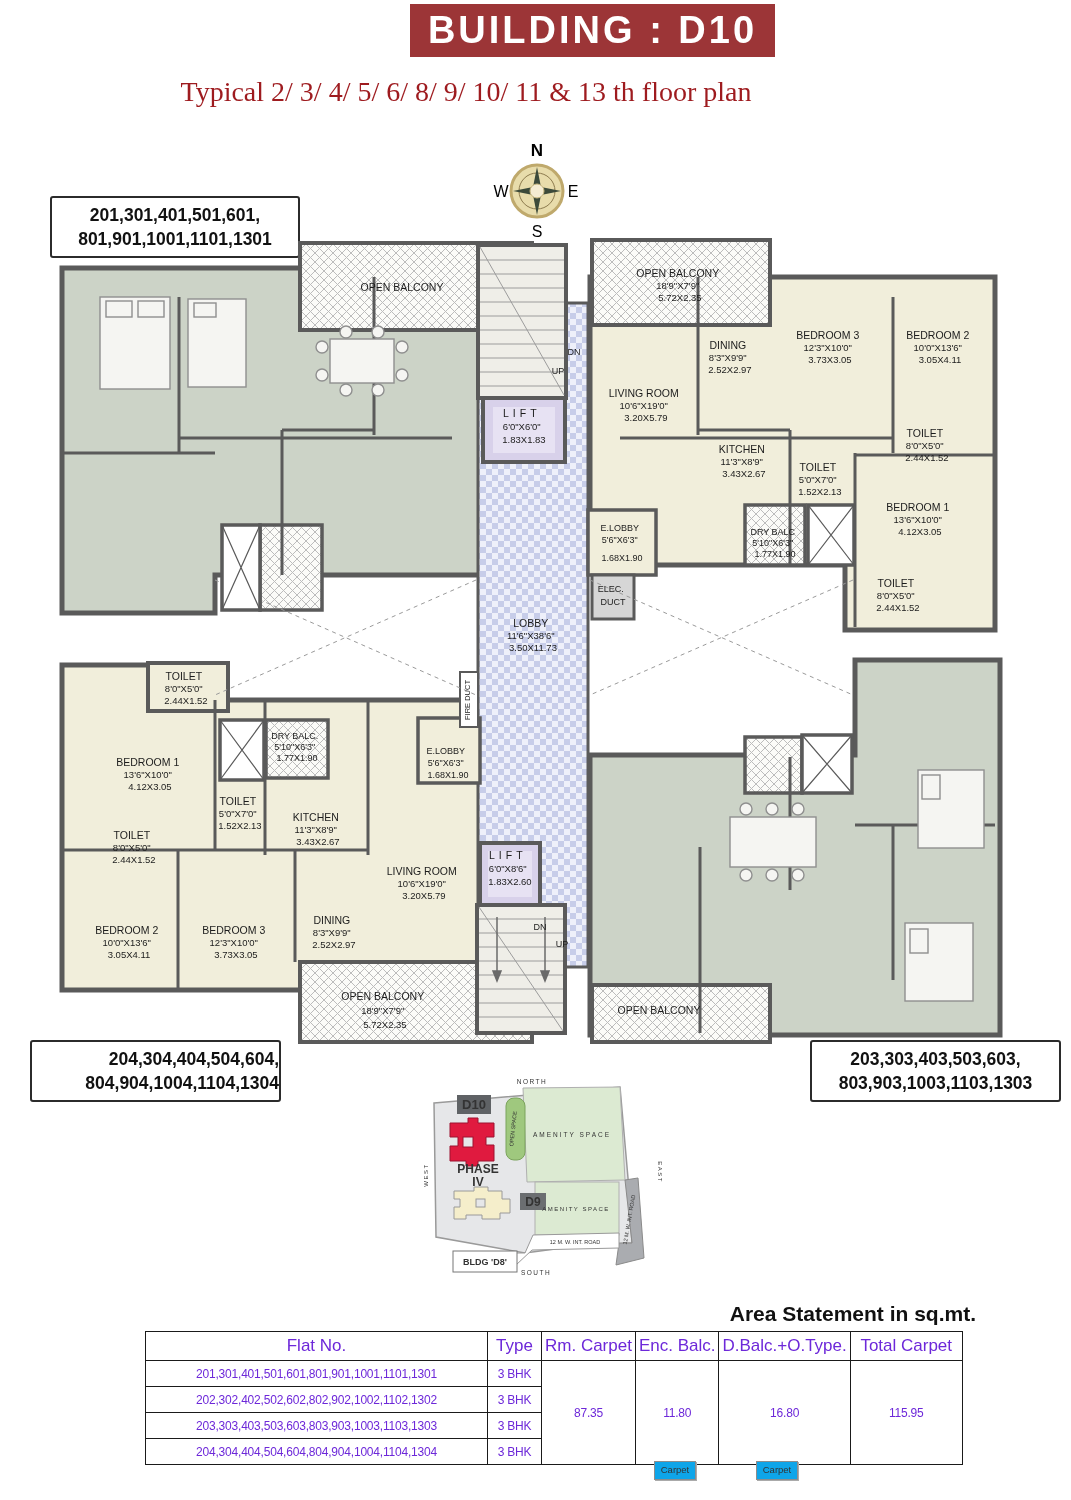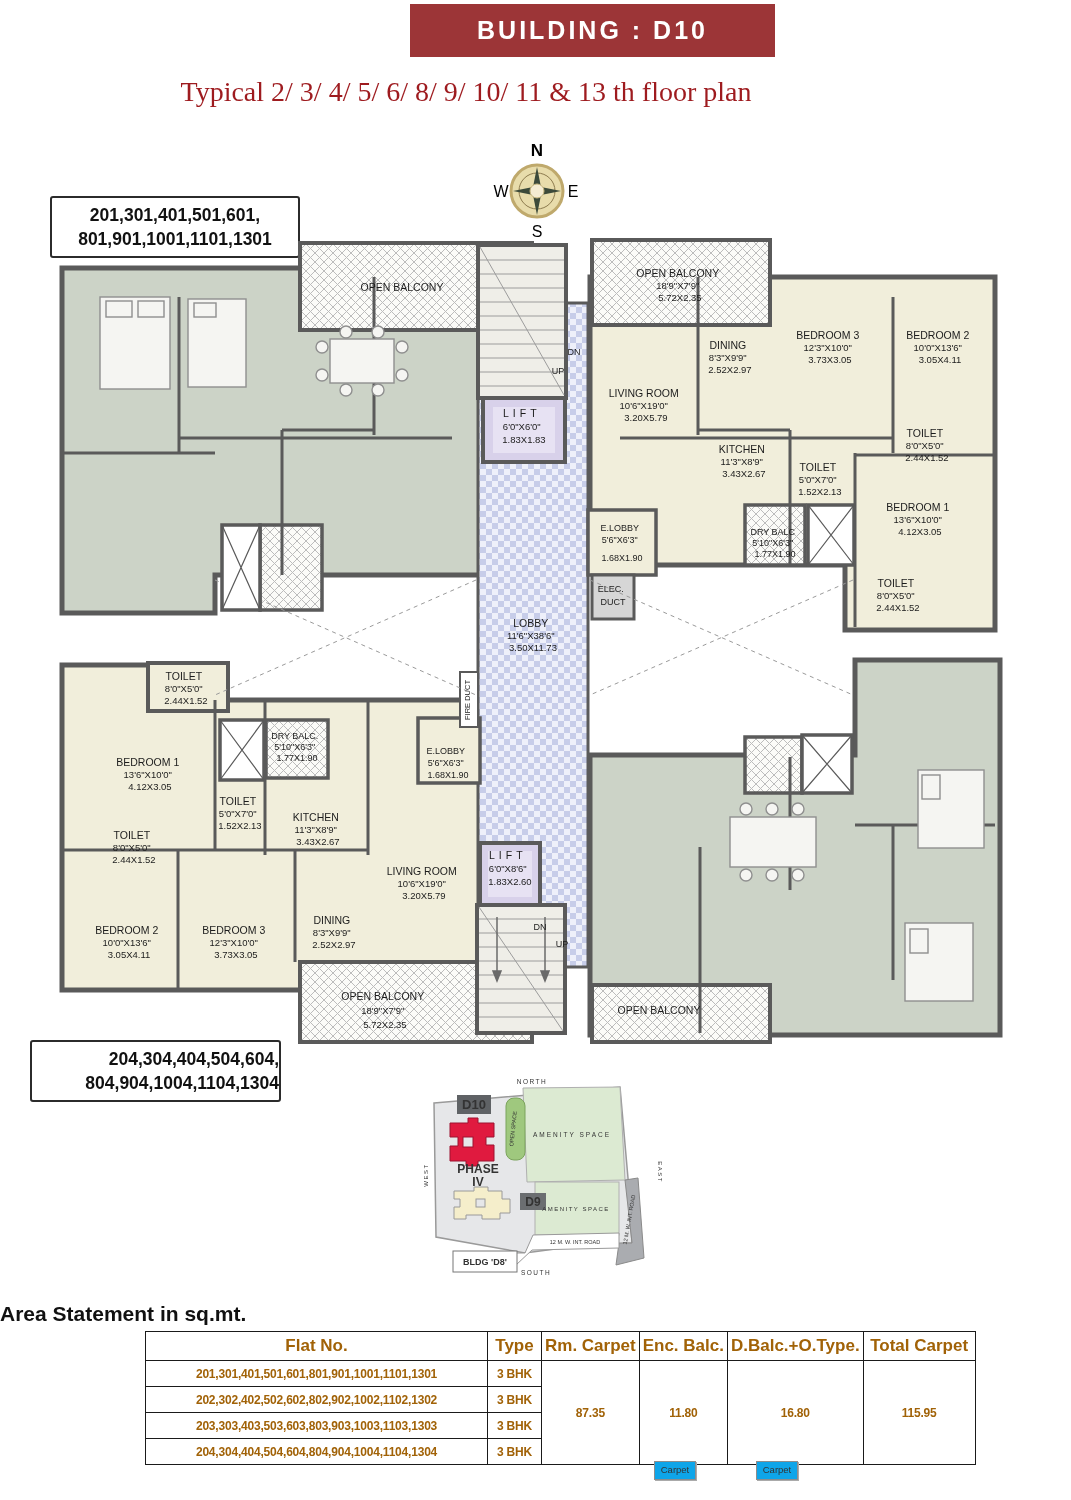--- a/index.html
+++ b/index.html
@@ -2,46 +2,46 @@
 <html><head>
 <meta charset="utf-8">
 <style>
   html,body{margin:0;padding:0;background:#fff;}
   #page{position:relative;width:1071px;height:1500px;background:#fff;overflow:hidden;
         font-family:"Liberation Sans",sans-serif;}
   .abs{position:absolute;}
   
   #title-bar{left:410px;top:4px;width:365px;height:53px;background:#9c3537;
              display:flex;align-items:center;justify-content:center;}
-  #title-bar span{color:#fff;font-size:25px;font-weight:bold;letter-spacing:3px;}
+  #title-bar span{color:#fff;font-size:38px;font-weight:bold;letter-spacing:3px;}
   #subtitle{left:0;top:76px;width:908px;text-align:center;color:#9e1b1f;
             font-family:"Liberation Serif",serif;font-size:28px;margin-left:12px;}
   
   .unit-label{background:#fff;border:2px solid #2b2b2b;border-radius:3px;
               font-size:17.5px;font-weight:bold;color:#111;text-align:center;
               display:flex;flex-direction:column;justify-content:center;line-height:1.4;}
   #ul-tl{left:50px;top:196px;width:246px;height:58px;}
   #ul-tr{left:806px;top:196px;width:246px;height:58px;}
   #ul-bl{left:30px;top:1040px;width:247px;height:58px;align-items:flex-end;}
   #ul-br{left:810px;top:1040px;width:247px;height:58px;}
   
   #plan-svg{left:0;top:235px;}
   #plan-svg text{font-family:"Liberation Sans",sans-serif;fill:#1c1c1c;}
   .rname{font-size:10.5px;}
   .rdim{font-size:9.5px;}
   .small{font-size:9px;}
   
   #site-svg{left:420px;top:1075px;}
   #site-svg text{font-family:"Liberation Sans",sans-serif;fill:#333;}
   
-  #area-title{left:0;top:1302px;width:976px;text-align:left;font-size:21px;
+  #area-title{left:0;top:1302px;width:976px;text-align:right;font-size:21px;
               font-weight:bold;color:#111;}
   #area-table{left:145px;top:1331px;border-collapse:collapse;table-layout:fixed;}
-  #area-table td,#area-table th{border:1.6px solid #1a1a1a;font-weight:bold;
-      color:#a16207;padding:0 3px;white-space:nowrap;overflow:hidden;}
+  #area-table td,#area-table th{border:1.6px solid #1a1a1a;font-weight:normal;
+      color:#6d28d9;padding:0 3px;white-space:nowrap;overflow:hidden;}
   #area-table th{font-size:17px;height:28px;}
   #area-table td{font-size:12px;height:25px;text-align:center;letter-spacing:-0.2px;}
   .chip{background:#0ea5e9;border:1px solid #8d8d8d;box-shadow:1px 1px 0 #aaa;
         font-size:9.5px;color:#333;text-align:center;line-height:16px;
         width:40px;height:17px;}
   #chip1{left:654px;top:1461px;}
   #chip2{left:756px;top:1461px;}
   
   #compass{left:493px;top:140px;}
 </style>
@@ -69,20 +69,24 @@
     <text x="80" y="57" text-anchor="middle" font-size="16">E</text>
   </svg>
 
   <div class="abs unit-label" id="ul-tl">
     <span>201,301,401,501,601,</span>
     <span>801,901,1001,1101,1301</span>
   </div>
   <div class="abs unit-label" id="ul-bl">
     <span>204,304,404,504,604,</span>
     <span>804,904,1004,1104,1304</span>
+  </div>
+  <div class="abs unit-label" id="ul-br">
+    <span>203,303,403,503,603,</span>
+    <span>803,903,1003,1103,1303</span>
   </div>
 
   <svg class="abs" id="plan-svg" width="1071" height="810" viewBox="0 0 1071 810">
     <defs>
       <pattern id="hatch" width="9" height="9" patternUnits="userSpaceOnUse">
         <rect width="9" height="9" fill="#fbfbf8"></rect>
         <path d="M0,0 L9,9 M9,0 L0,9" stroke="#bcbcbc" stroke-width="1"></path>
       </pattern>
       <pattern id="checker" width="12" height="12" patternUnits="userSpaceOnUse">
         <rect width="12" height="12" fill="#eef0fa"></rect>

